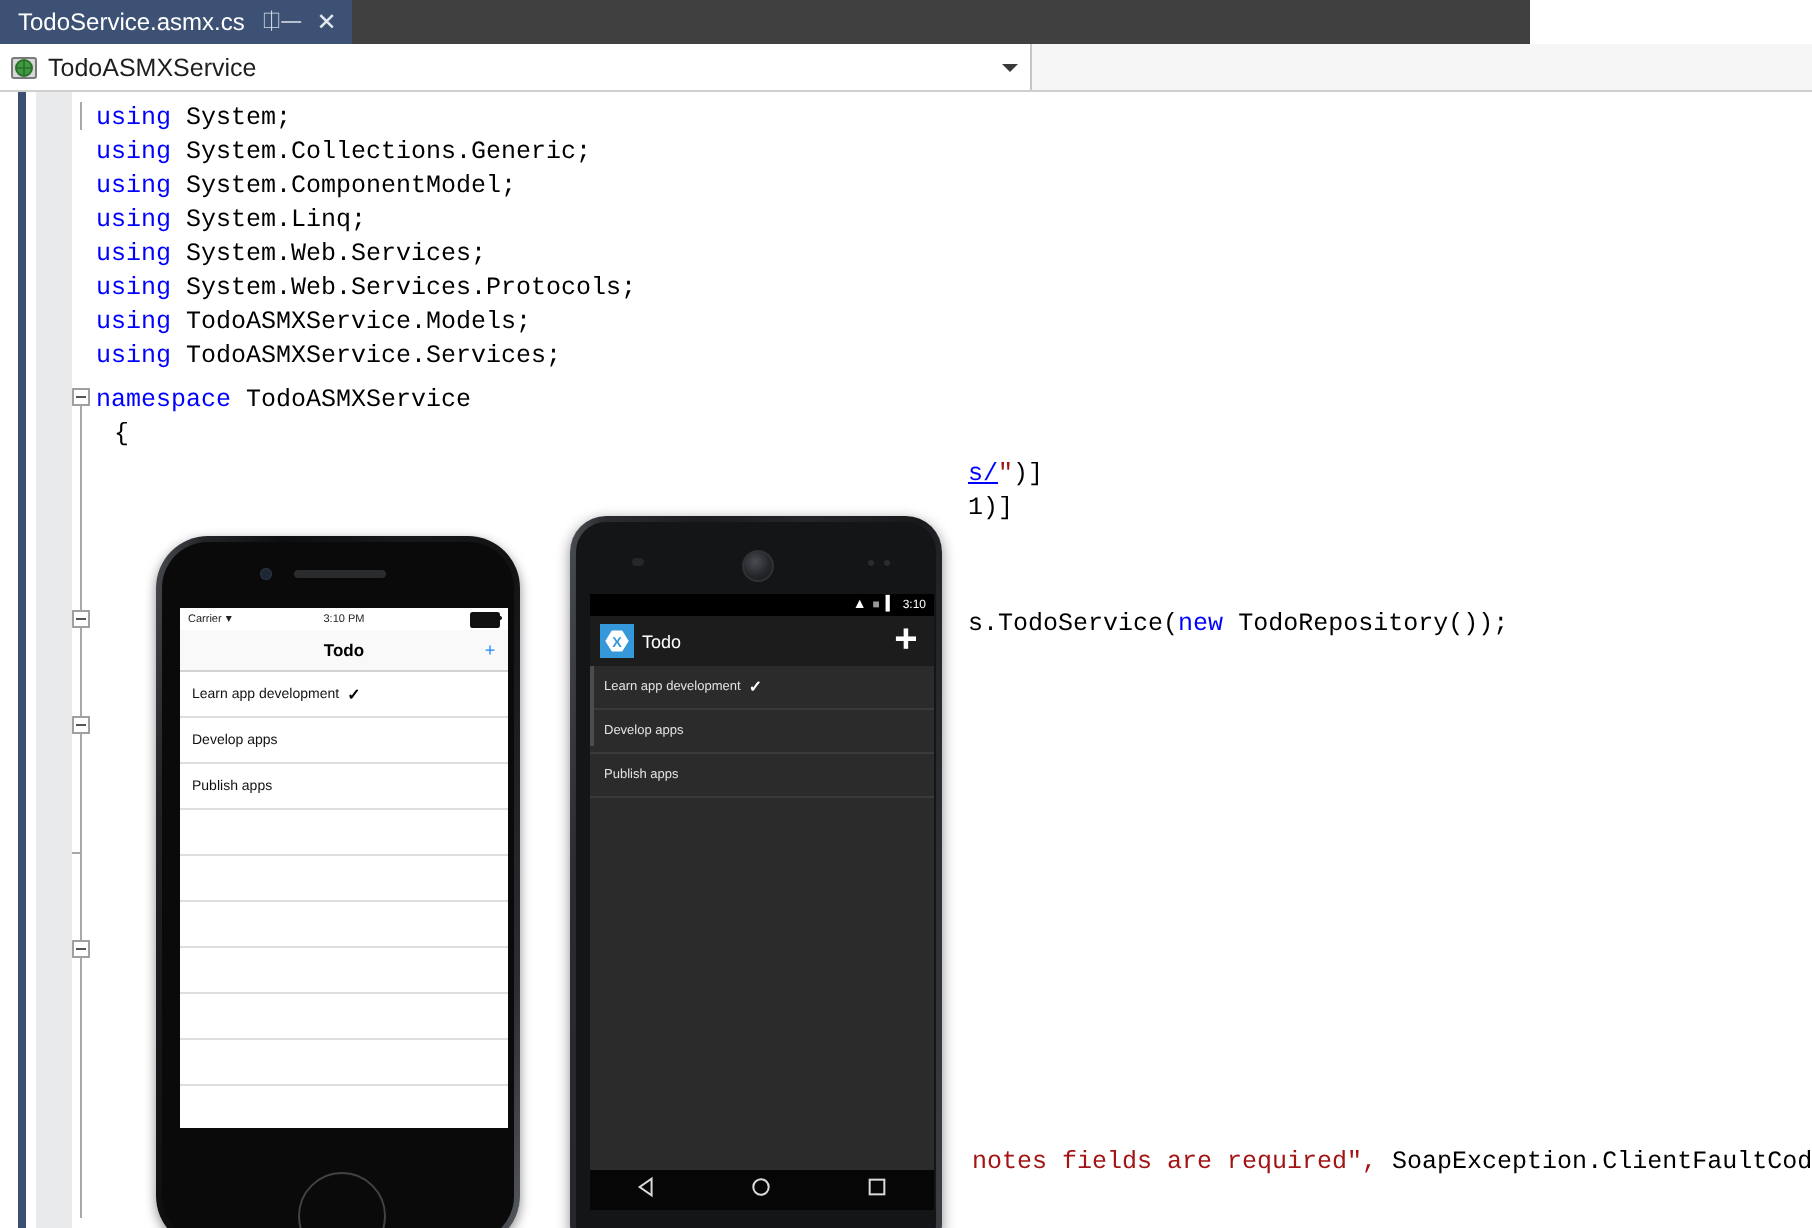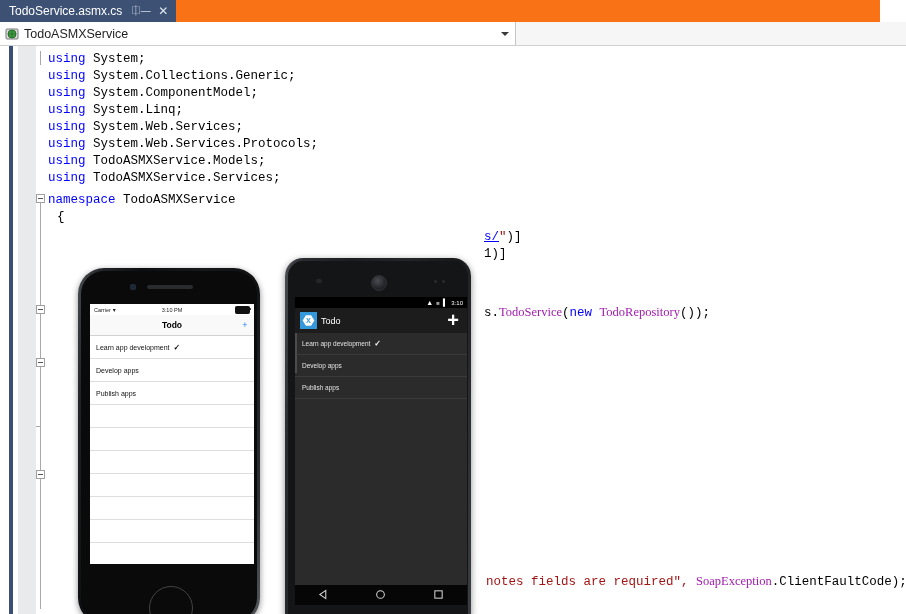--- a/index.html
+++ b/index.html
@@ -6,22 +6,22 @@
   body{
     width:906px;height:614px;overflow:hidden;
     background:#ffffff;
     font-family:"Liberation Sans", sans-serif;
     -webkit-font-smoothing:antialiased;
   }
   .app{position:relative;width:906px;height:614px;}
 
   
   .tabstrip{
-    position:absolute;left:0;top:0;width:880px;height:22px;
-    background:#f97316;
+    position:absolute;left:0;top:0;width:765px;height:22px;
+    background:#404040;
     text-align:center;
   }
   .tab{
     position:absolute;left:0;top:0;height:22px;
     background:#3c5174;
     display:flex;align-items:center;
     padding:0 8px 0 9px;
     box-sizing:border-box;
     color:#ffffff;
     font-size:12px;
@@ -95,21 +95,21 @@
   .code-layer{
     position:absolute;left:0;top:0;width:906px;height:568px;
     font-family:"Liberation Mono", monospace;
     font-size:12.5px;
     line-height:17px;
     color:#000000;
     white-space:pre;
   }
   .code-line{position:absolute;left:0;white-space:pre;}
   .k{color:#0000ff;}        
-  .t{color:#a21caf;font-family:Liberation Serif, serif;}        
+  .t{color:#000000;}        
   .s{color:#a31515;}        
   .p{color:#000000;}        
   .lnk{color:#0000ff;text-decoration:underline;}
 
   
   .fold{
     position:absolute;width:9px;height:9px;
     border:1px solid #a0a0a0;background:#ffffff;box-sizing:border-box;
   }
   .fold:before{

